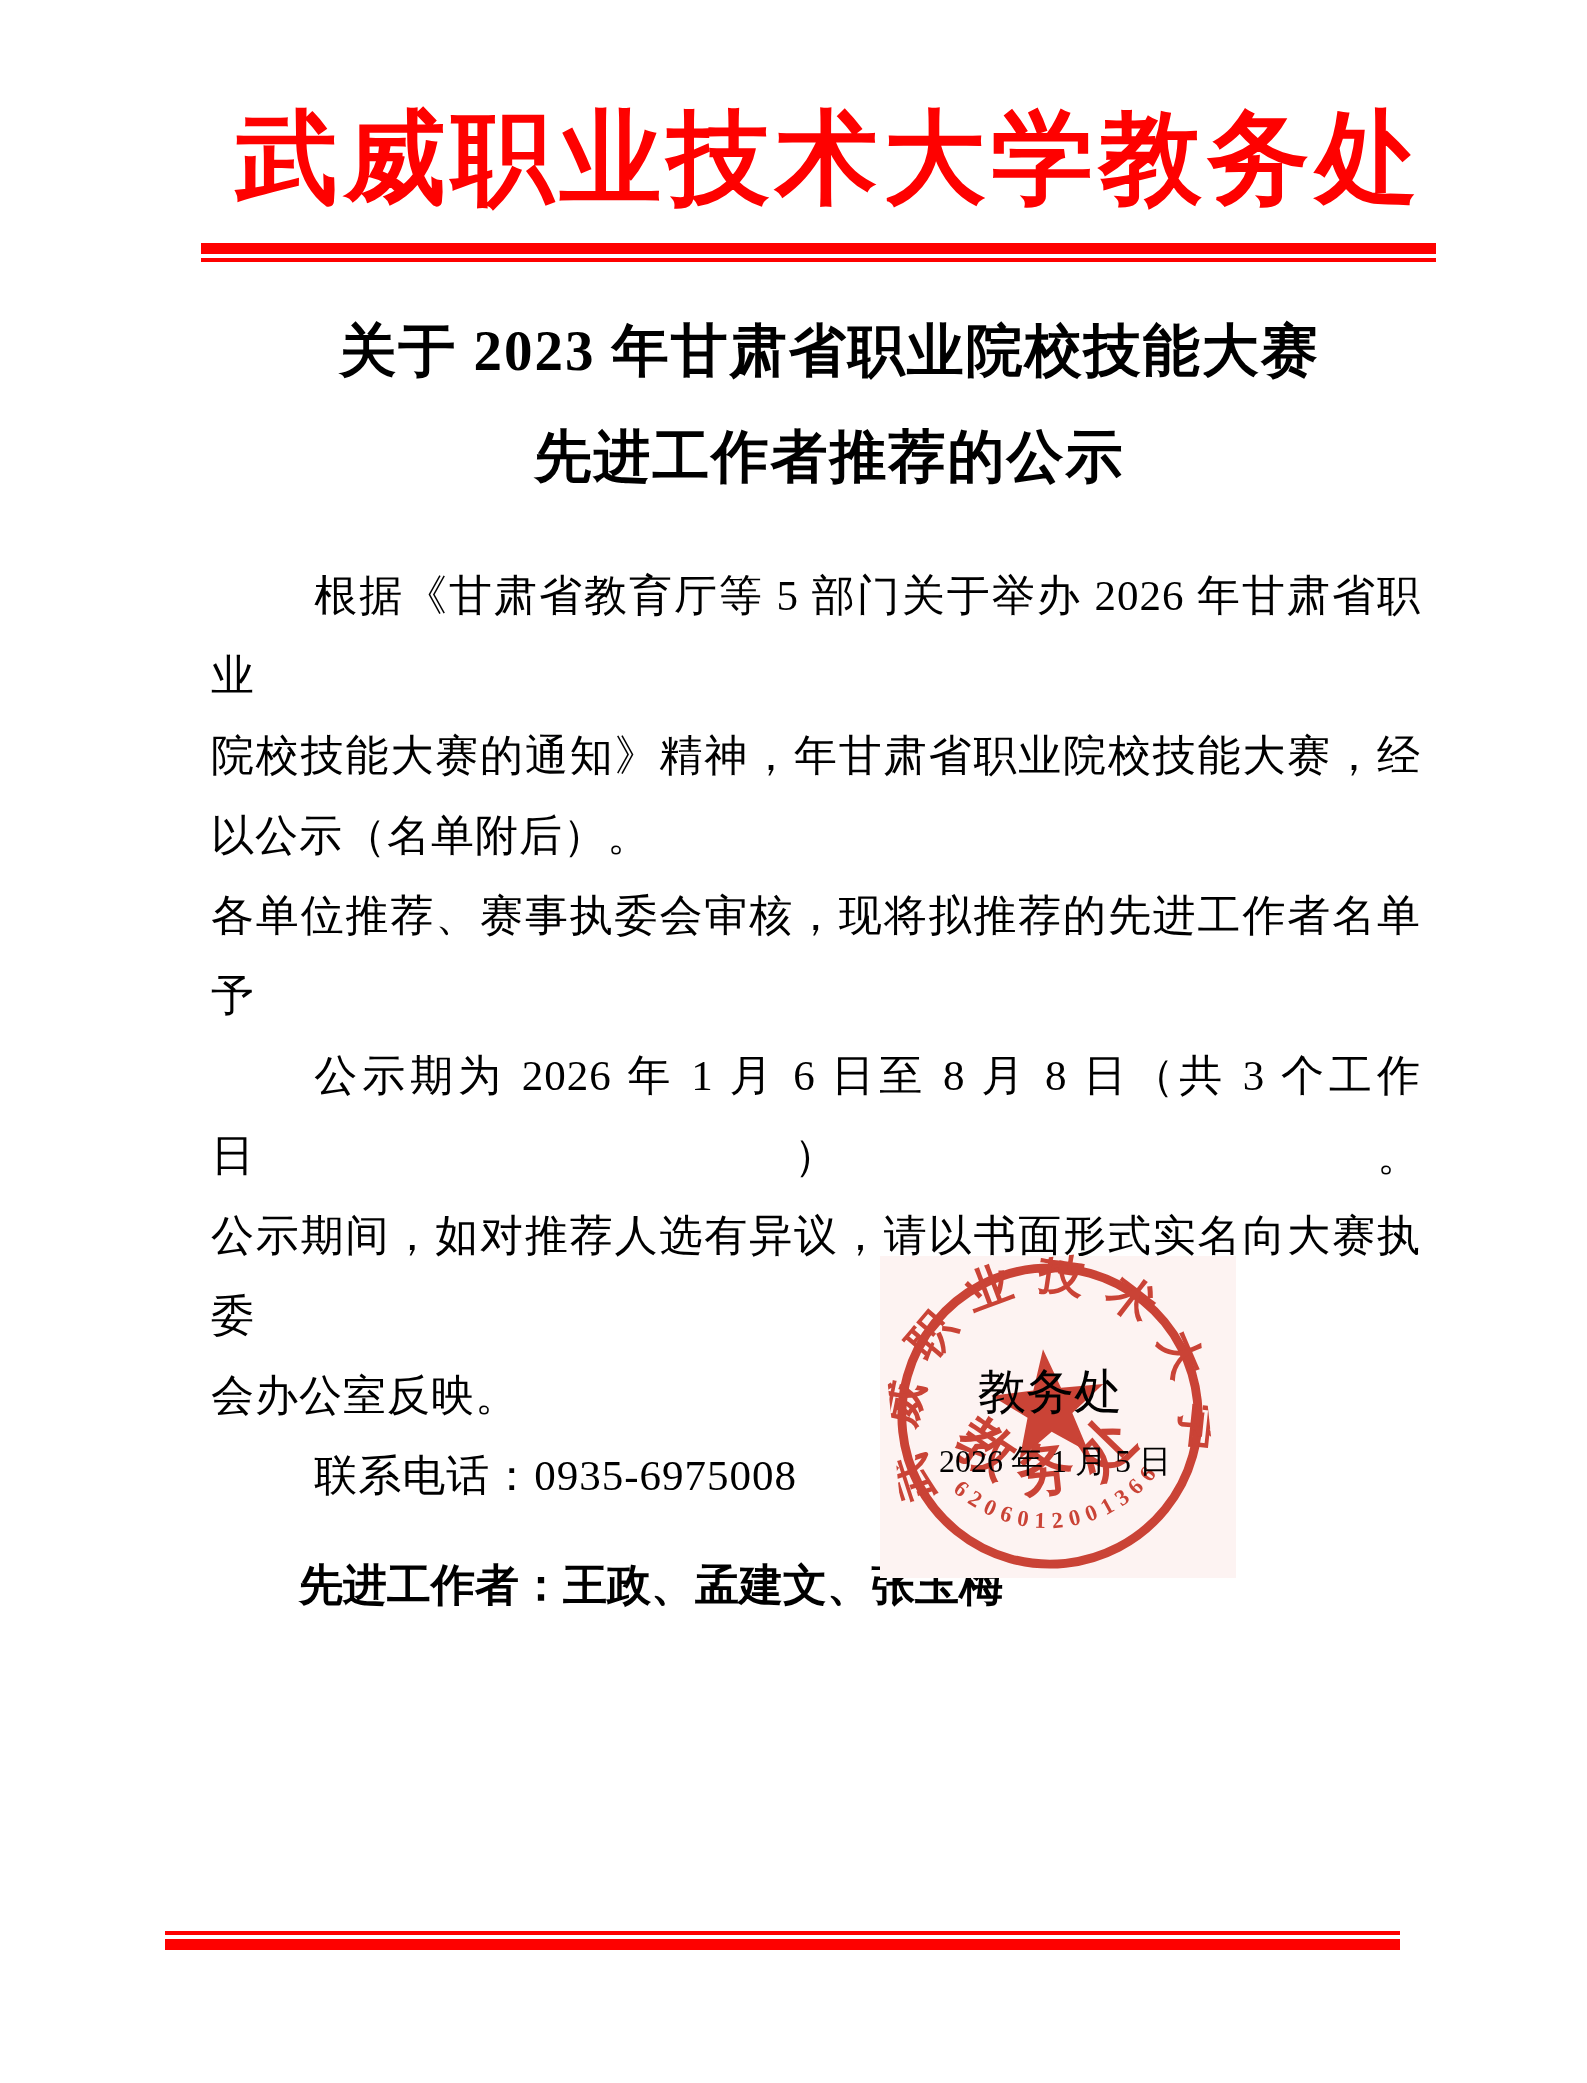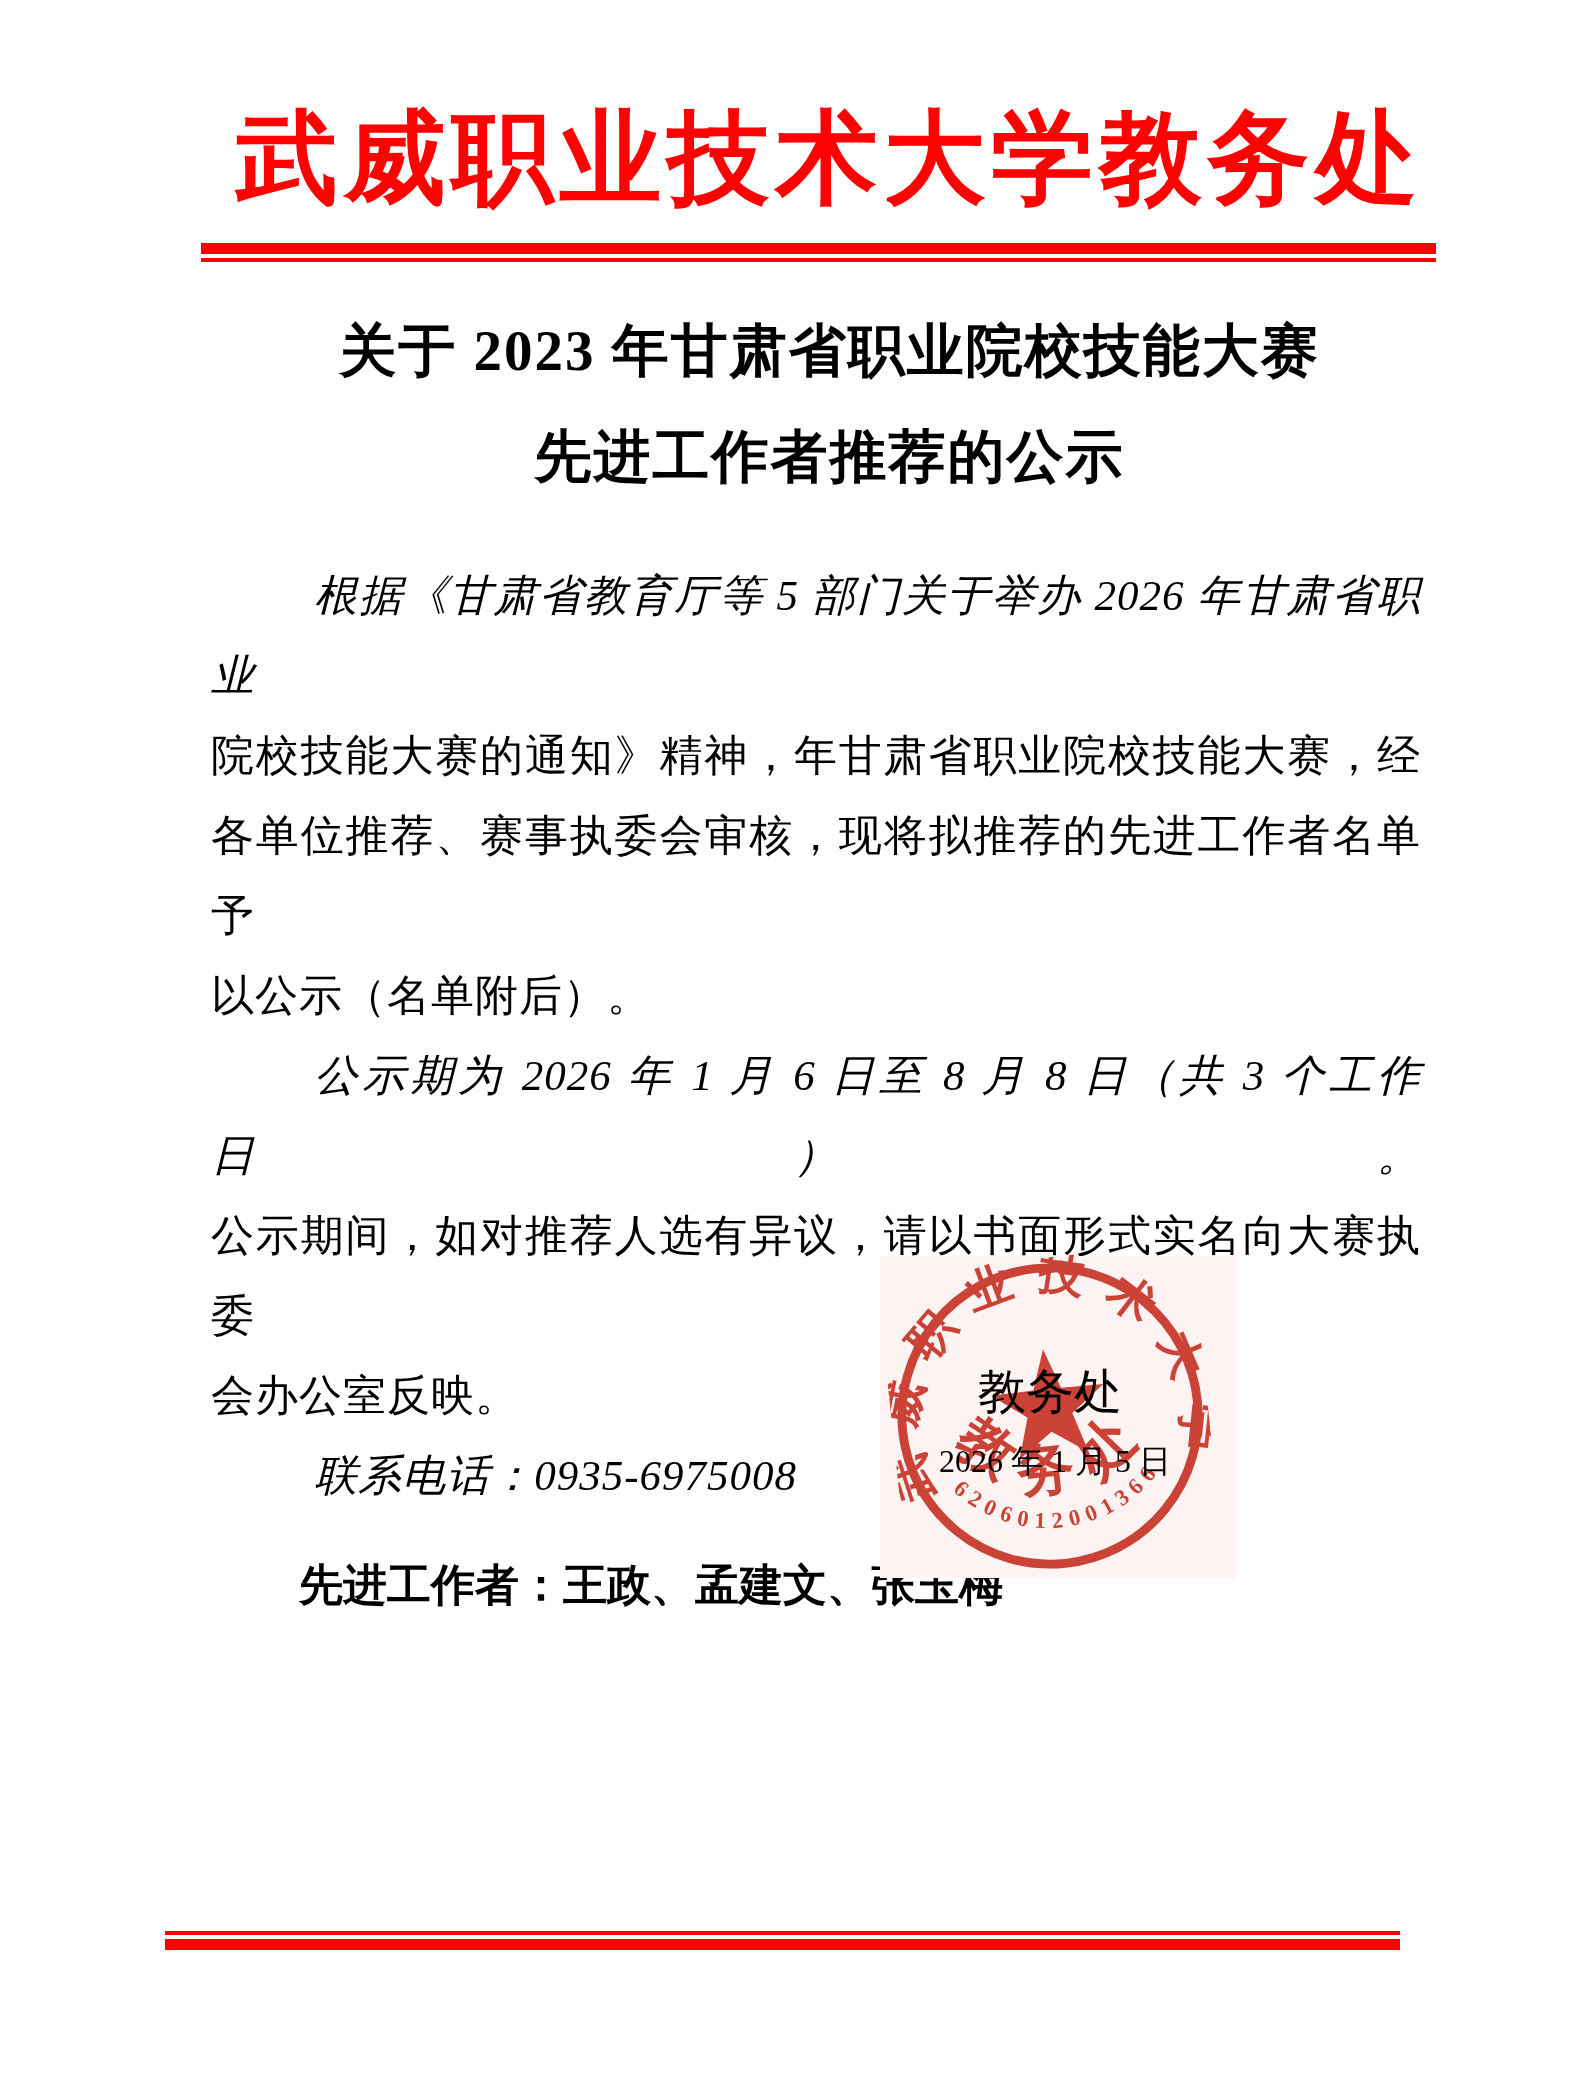--- a/index.html
+++ b/index.html
@@ -39,21 +39,21 @@
   
   .body-block {
     margin-top: 46px;
     margin-left: 175px;
     width: 1210px;
     font-size: 43px;
     line-height: 80px;
     letter-spacing: 1px;
   }
   .body-line { white-space: normal; }
-  .indent  { text-indent: 2.4em; font-style: italic; }
+  .indent  { text-indent: 2.4em; }
   .justify { text-align: justify; text-align-last: justify; }
   .workers-line {
     margin-top: 42px;
     margin-left: 175px;
     width: 1210px;
     font-size: 44px;
     line-height: 56px;
     text-indent: 2em;
     font-weight: bold;
   }
@@ -105,22 +105,22 @@
   <div class="rule rule-thin-top"></div>
 
   <div class="doc-title">
     <div>关于 2023 年甘肃省职业院校技能大赛</div>
     <div>先进工作者推荐的公示</div>
   </div>
 
   <div class="body-block">
     <div class="body-line indent justify">根据《甘肃省教育厅等 5 部门关于举办 2026 年甘肃省职业</div>
     <div class="body-line justify">院校技能大赛的通知》精神，年甘肃省职业院校技能大赛，经</div>
+    <div class="body-line">以公示（名单附后）。</div>
     <div class="body-line justify">各单位推荐、赛事执委会审核，现将拟推荐的先进工作者名单予</div>
-    <div class="body-line">以公示（名单附后）。</div>
     <div class="body-line indent justify">公示期为 2026 年 1 月 6 日至 8 月 8 日（共 3 个工作日）。</div>
     <div class="body-line justify">公示期间，如对推荐人选有异议，请以书面形式实名向大赛执委</div>
     <div class="body-line">会办公室反映。</div>
     <div class="body-line indent"><span>联系电话：</span><span>0935-6975008</span></div>
   </div>
 
   <div class="workers-line">先进工作者：王政、孟建文、张玉梅</div>
 
   <div class="stamp-bg"></div>
 

